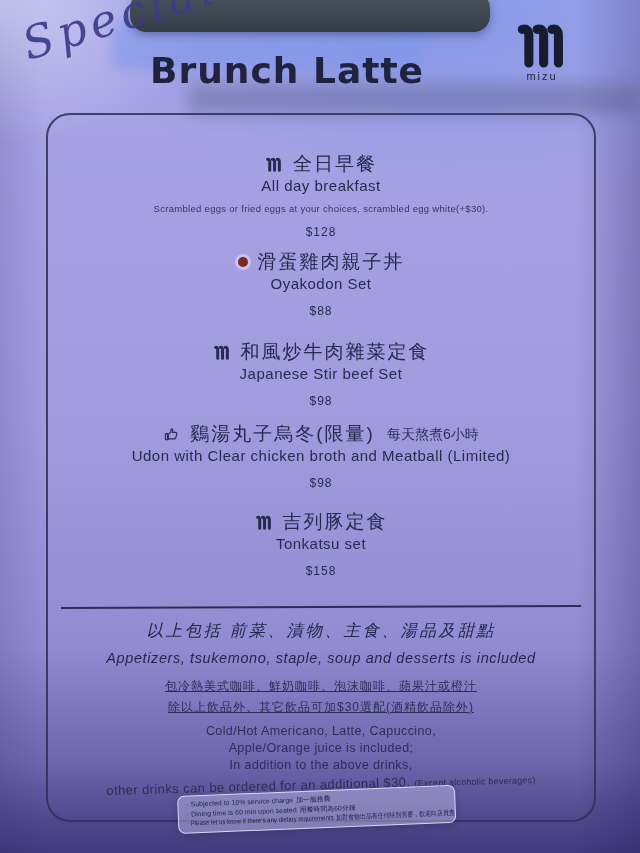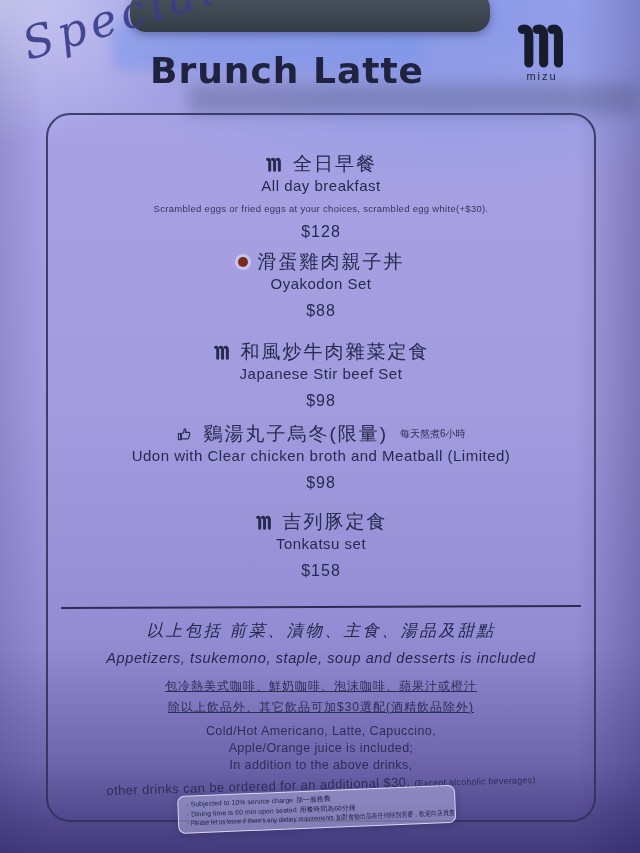--- a/index.html
+++ b/index.html
@@ -44,27 +44,27 @@
   .m-small { width:18px; height:15px; color:#262a4e; stroke-width:12; }
 
   .card { position:absolute; left:46px; top:113px; width:550px; height:709px;
     border:2px solid rgba(47,50,90,0.88); border-radius:24px; }
 
   .item { position:absolute; left:0; right:0; text-align:center; color:#262a4e; }
   .zh-line { display:flex; justify-content:center; align-items:center; gap:10px;
     font-size:19px; letter-spacing:2px; font-weight:500; line-height:24px; }
   .en-line { font-size:15px; letter-spacing:0.5px; line-height:20px; }
   .desc-line { font-size:9.5px; letter-spacing:0.3px; margin-top:6px; color:#33365c; line-height:13px; }
-  .price-line { font-size:16px; letter-spacing:1px; margin-top:8px; line-height:18px; }
+  .price-line { font-size:12px; letter-spacing:1px; margin-top:8px; line-height:18px; }
 
   .red-dot { width:10px; height:10px; border-radius:50%; background:#7c2a21;
     box-shadow:0 0 0 3px rgba(228,226,246,0.55); display:inline-block; }
   .t-up { width:17px; height:17px; fill:none; stroke:#2b2e55; stroke-width:1.7;
     stroke-linejoin:round; stroke-linecap:round; }
-  .limited-note { font-size:10px; letter-spacing:0; font-weight:400; margin-left:2px; color:#2c2f55; }
+  .limited-note { font-size:14px; letter-spacing:0; font-weight:400; margin-left:2px; color:#2c2f55; }
 
   .divider { position:absolute; left:13px; right:13px; top:491px;
     border-top:2px solid #2c2f55; transform:rotate(-0.2deg); }
 
   .included { position:absolute; left:0; right:0; top:503px; text-align:center; color:#24274a;font-style:italic; }
   .included .zh { font-size:16.5px; letter-spacing:2.5px; font-weight:500; line-height:24px; }
   .included .en { font-size:14.5px; letter-spacing:0.6px; margin-top:7px; line-height:19px; }
 
   .drinks { position:absolute; left:-40px; right:-40px; top:561px; text-align:center; color:#2b2e55; }
   .d-zh { font-size:12px; line-height:21px; letter-spacing:1px;text-decoration:underline; }

